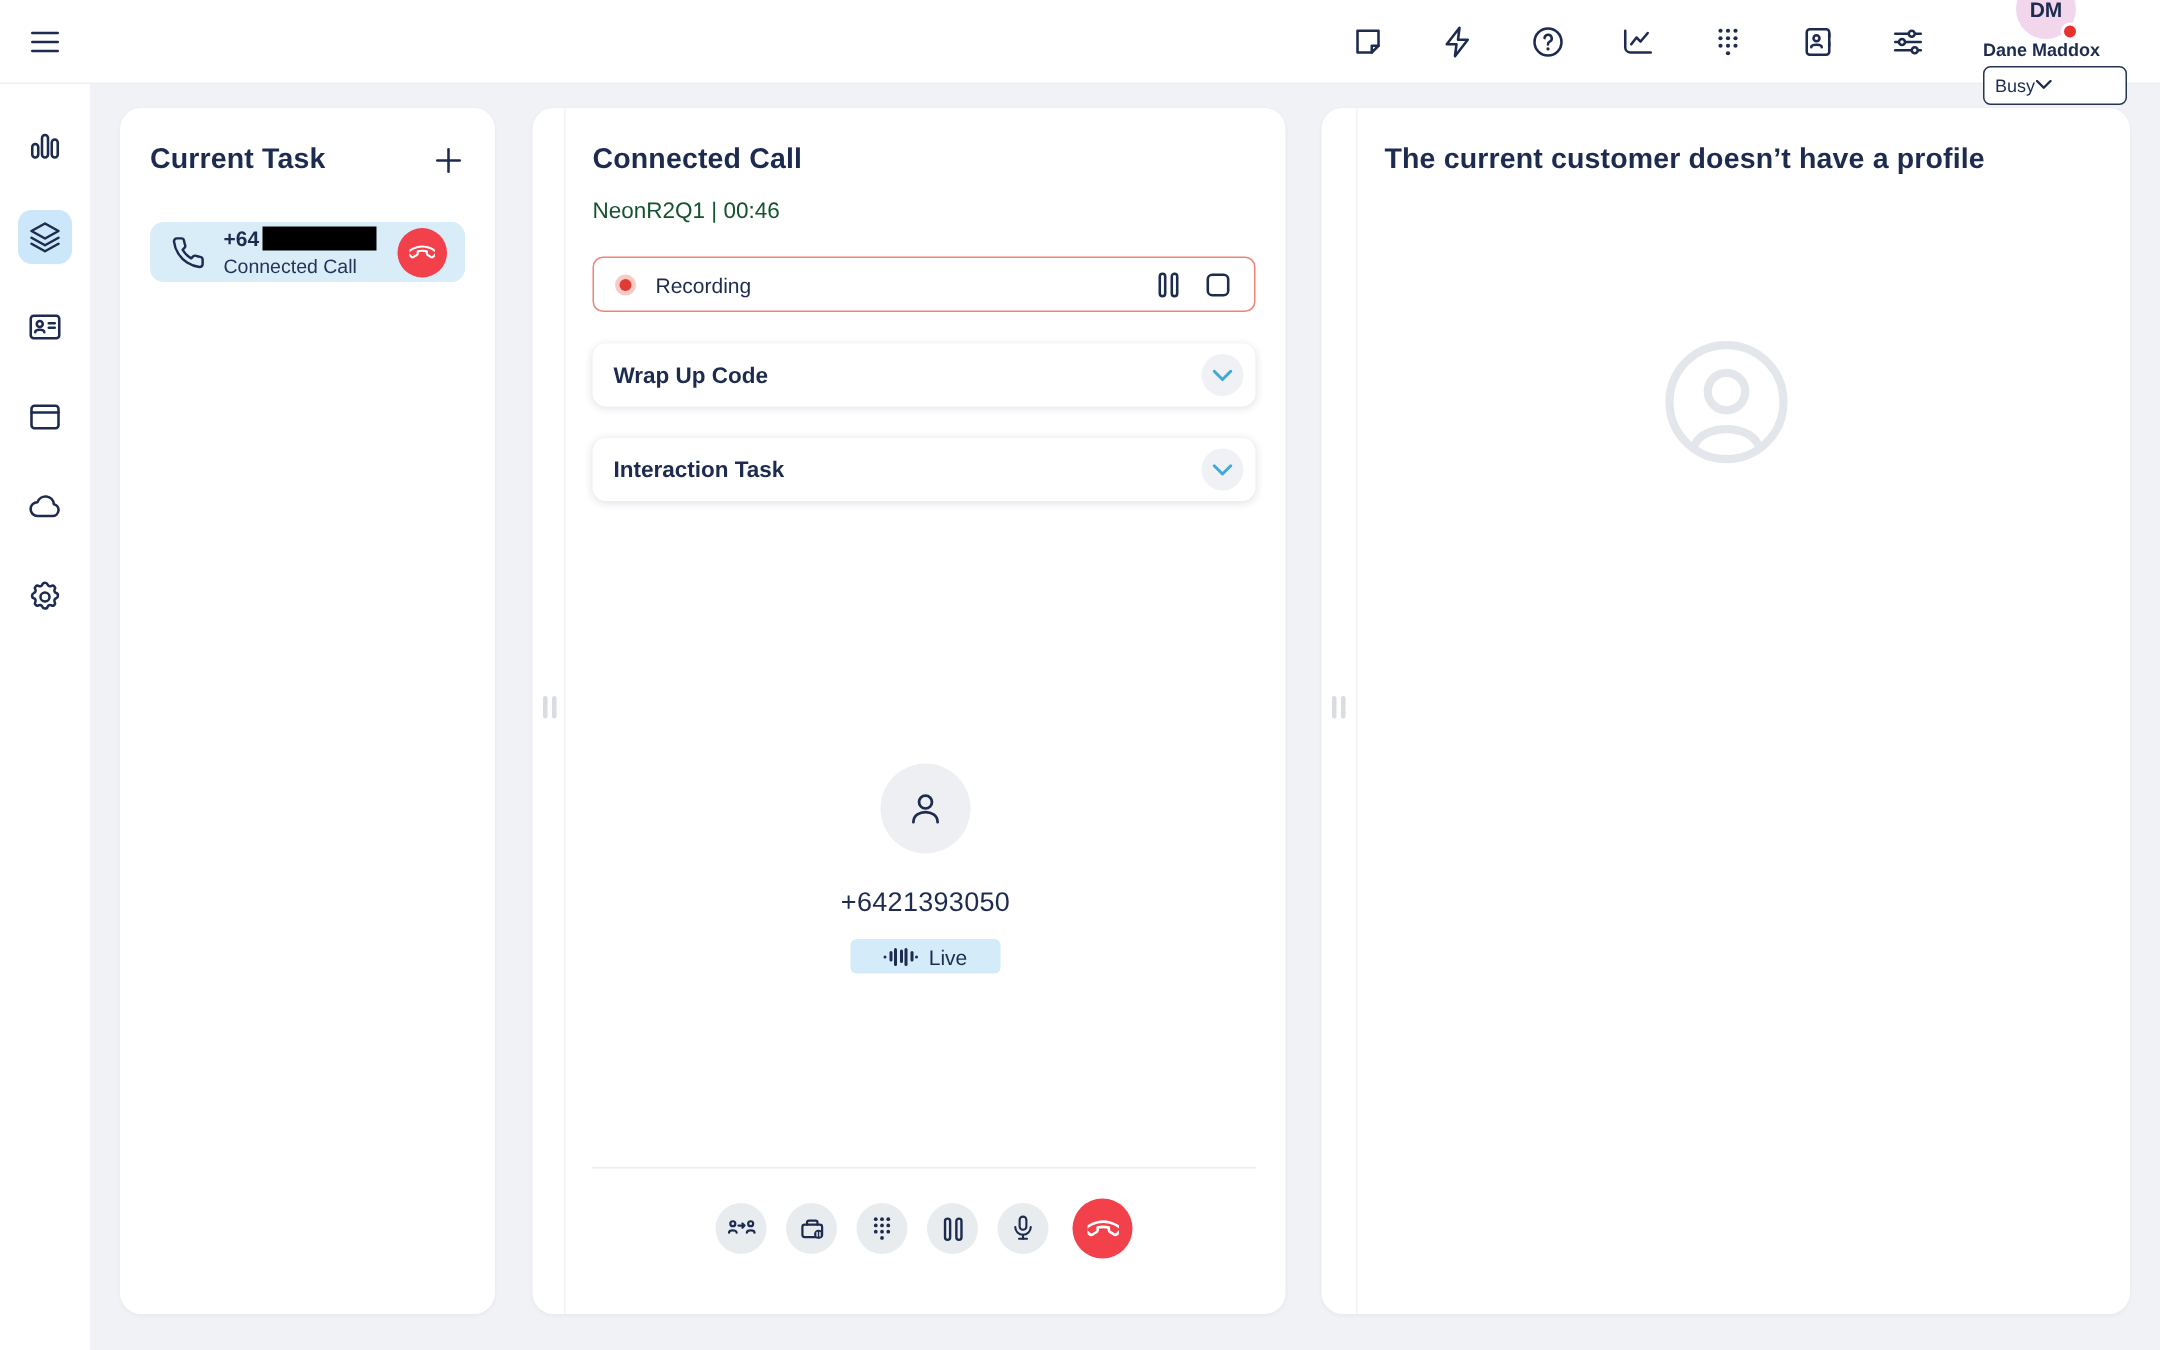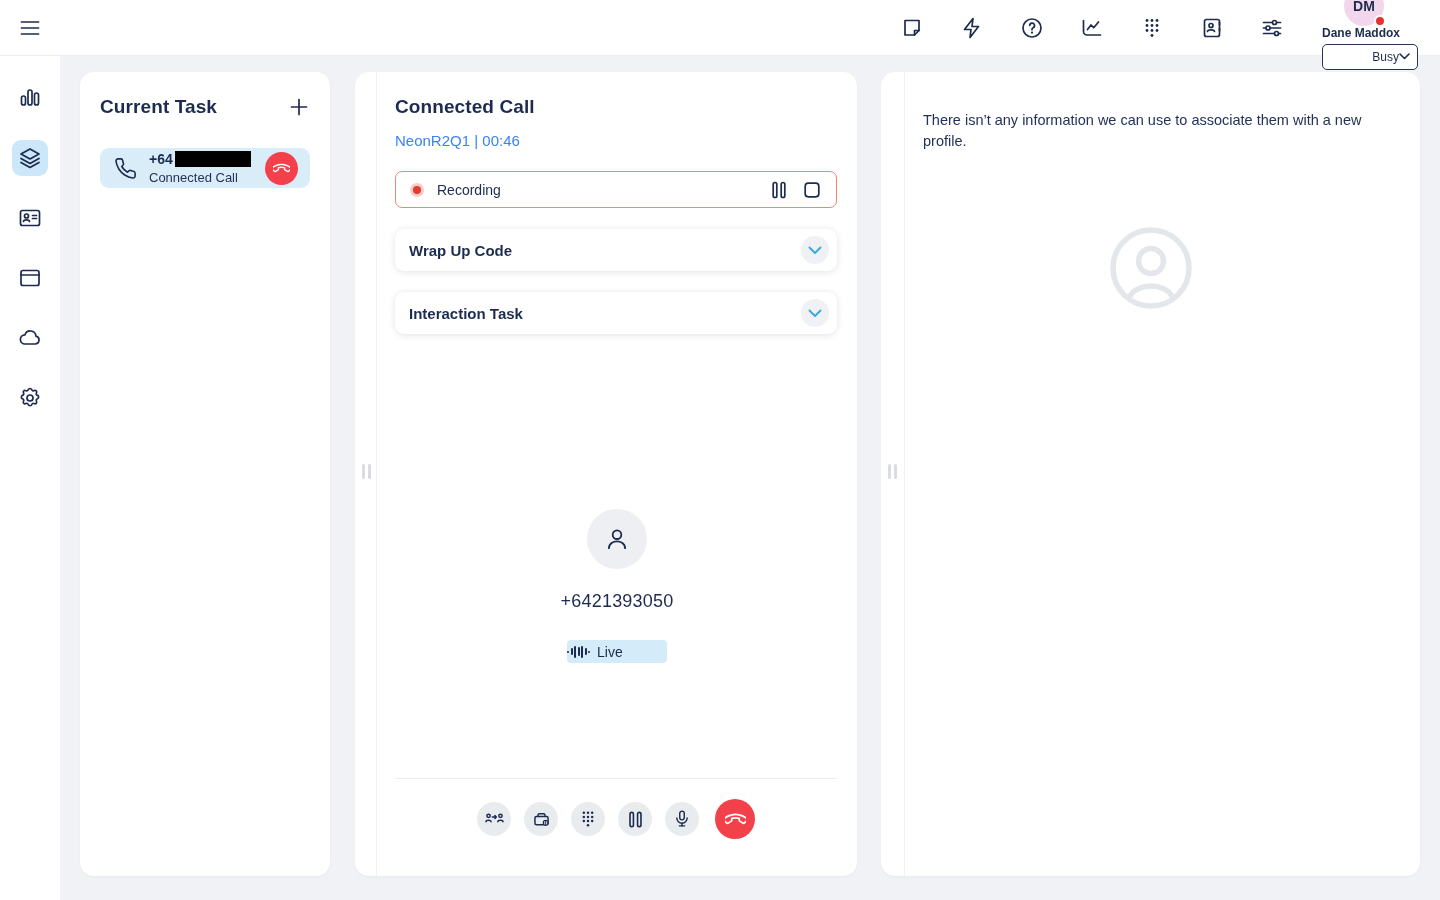--- a/index.html
+++ b/index.html
@@ -30,21 +30,21 @@
     font-weight:bold; font-size:14px; color:#1d2b4f;
   }
   .status-dot {
     position:absolute; right:-2px; bottom:-1px; width:12px; height:12px;
     border-radius:50%; background:#e8302f; border:2px solid #ffffff;
   }
   .user-meta { margin-left:12px; }
   .user-name { font-size:12px; font-weight:bold; margin-bottom:4px; }
   .status-select {
     width:96px; height:19px; border:1px solid #273554; border-radius:5px;
-    display:flex; align-items:center; justify-content:flex-end;
+    display:flex; align-items:center; justify-content:flex-start;
     padding:12px 7px; font-size:12px; cursor:pointer; background:#fff;
   }
 
   
   .rail {
     position:absolute; left:0; top:56px; width:60px; height:844px;
     background:#ffffff; z-index:4;
     display:flex; flex-direction:column; align-items:center;
   }
   .rail-item {
@@ -84,21 +84,21 @@
   .task-number { font-size:14px; font-weight:bold; display:flex; align-items:center; }
   .redaction { display:inline-block; width:76px; height:16px; background:#000; margin-left:2px; }
   .task-state { font-size:13px; margin-top:3px; color:#24335a; }
   .hangup-sm {
     width:33px; height:33px; border-radius:50%; background:#f2414b; flex:none;
     display:flex; align-items:center; justify-content:center; cursor:pointer;
   }
 
   
   .mid-content { position:absolute; left:22px; right:0; top:0; bottom:0; padding:24px 20px 0 18px; display:flex; flex-direction:column; }
-  .call-sub { margin-top:14px; font-size:15px; font-weight:500; color:#3b82f6; }
+  .call-sub { margin-top:14px; font-size:15px; font-weight:500; color:#14532d; }
   .recording-bar {
     margin-top:22px; height:37px; border:1px solid #f08476; border-radius:7px;
     display:flex; align-items:center; padding:0 14px; background:#fff;
   }
   .rec-dot { position:relative; width:14px; height:14px; margin-right:13px; }
   .rec-dot .halo { position:absolute; inset:0; border-radius:50%; background:rgba(236,78,66,0.3); }
   .rec-dot .core { position:absolute; inset:3px; border-radius:50%; background:#e23b33; }
   .rec-label { font-size:14px; }
   .rec-actions { margin-left:auto; display:flex; align-items:center; gap:14px; }
   .rec-actions span { cursor:pointer; }
@@ -118,22 +118,22 @@
   .party-block {
     position:absolute; left:22px; right:0; top:437px;
     display:flex; flex-direction:column; align-items:center;
   }
   .party-avatar {
     width:60px; height:60px; border-radius:50%; background:#edeff2;
     display:flex; align-items:center; justify-content:center;
   }
   .party-number { margin-top:22px; font-size:18px; font-weight:normal; letter-spacing:.2px; }
   .live-badge {
-    margin-top:28px; width:100px; height:23px; background:#d4ebf9; border-radius:4px;
-    display:flex; align-items:center; gap:7px;
+    margin-top:14px; width:100px; height:23px; background:#d4ebf9; border-radius:4px;
+    display:flex; align-items:center; justify-content:center; gap:7px;
   }
   .live-badge .txt { font-size:14px; color:#1d2b4f; }
   .wave { display:flex; align-items:center; gap:1.5px; }
   .wave i { display:block; width:2px; border-radius:1px; background:#1d2b4f; }
 
   .controls-zone { position:absolute; left:40px; right:20px; bottom:0; height:98px; border-top:1px solid #ececef; }
   .controls-row {
     position:absolute; left:0; right:0; top:20px;
     display:flex; align-items:center; justify-content:center; gap:13px;
   }
@@ -492,21 +492,21 @@
 </section>
 
 <section class="panel panel-right">
   <div class="splitter" style="width:24px;">
     <span class="grip">
         <i></i>
         <i></i>
       </span>
   </div>
   <div class="right-content">
-    <p class="no-profile-sub">There isn’t any information we can use to associate them with a new profile.</p>
+    <h1 class="panel-title">The current customer doesn’t have a profile</h1>
   </div>
   <div class="big-profile">
     <svg width="84" height="84" viewBox="0 0 84 84">
       <g fill="none" stroke="#e3e7eb" stroke-width="5.5" stroke-linecap="round">
         <circle cx="42" cy="42" r="38"></circle>
         <circle cx="42" cy="35" r="12.5"></circle>
         <path d="M21.5 69.5a21.5 13.5 0 0 1 41 0"></path>
       </g>
     </svg>
   </div>

